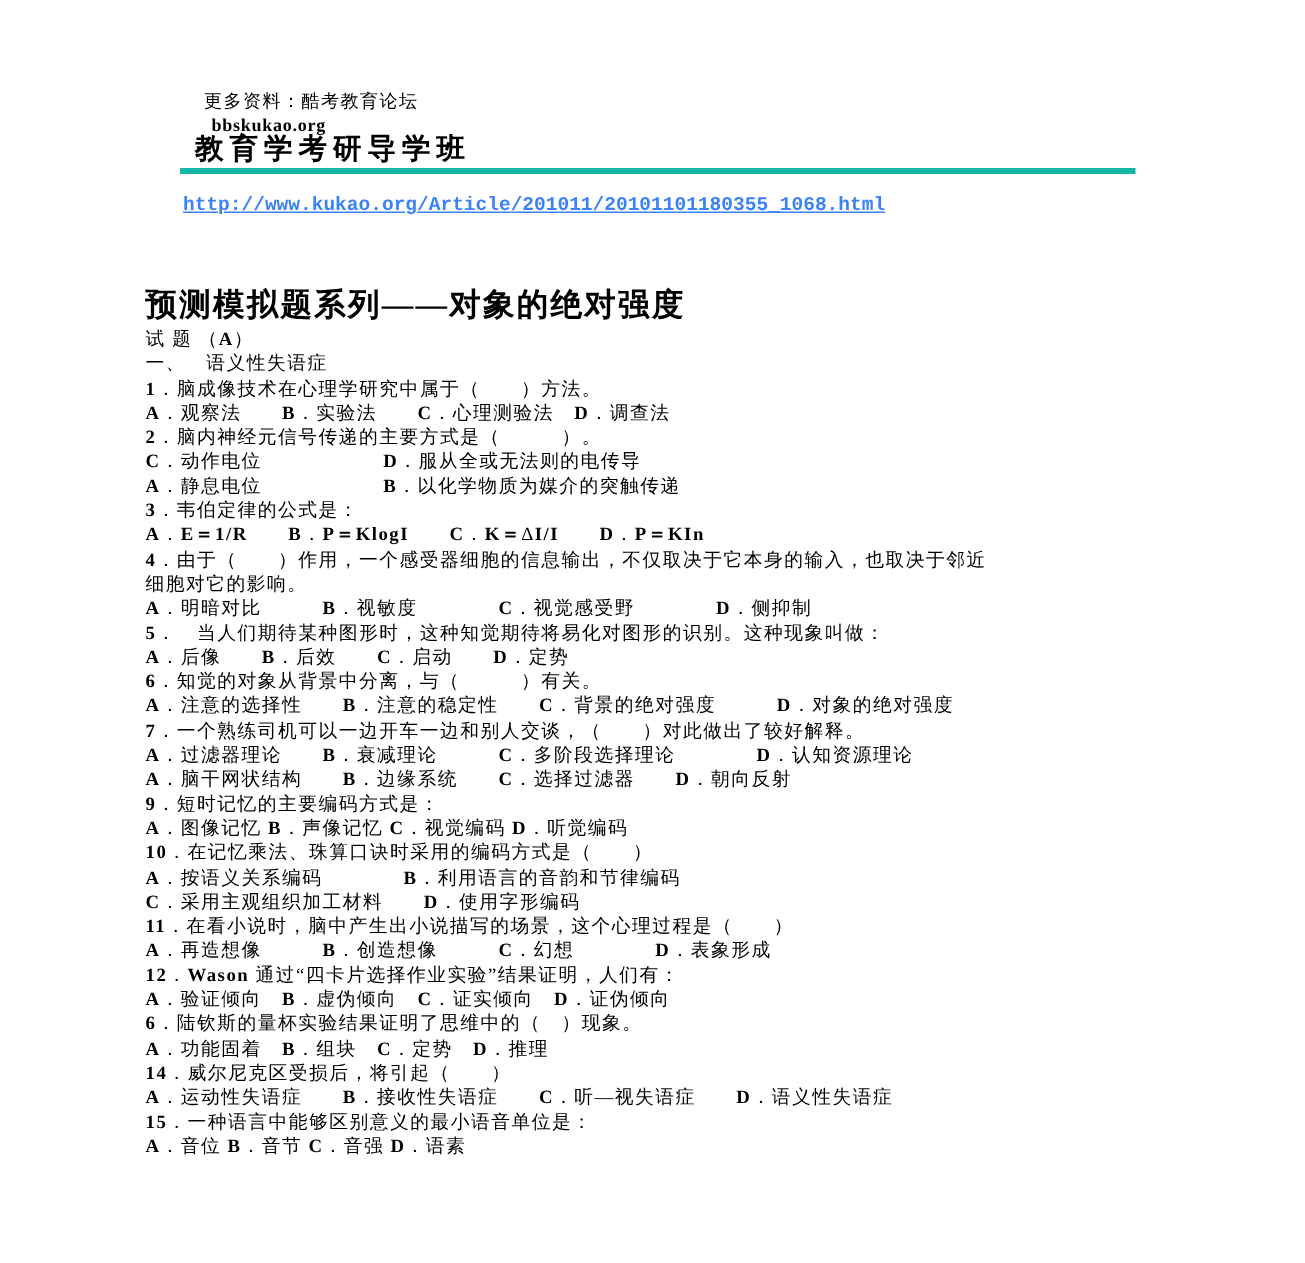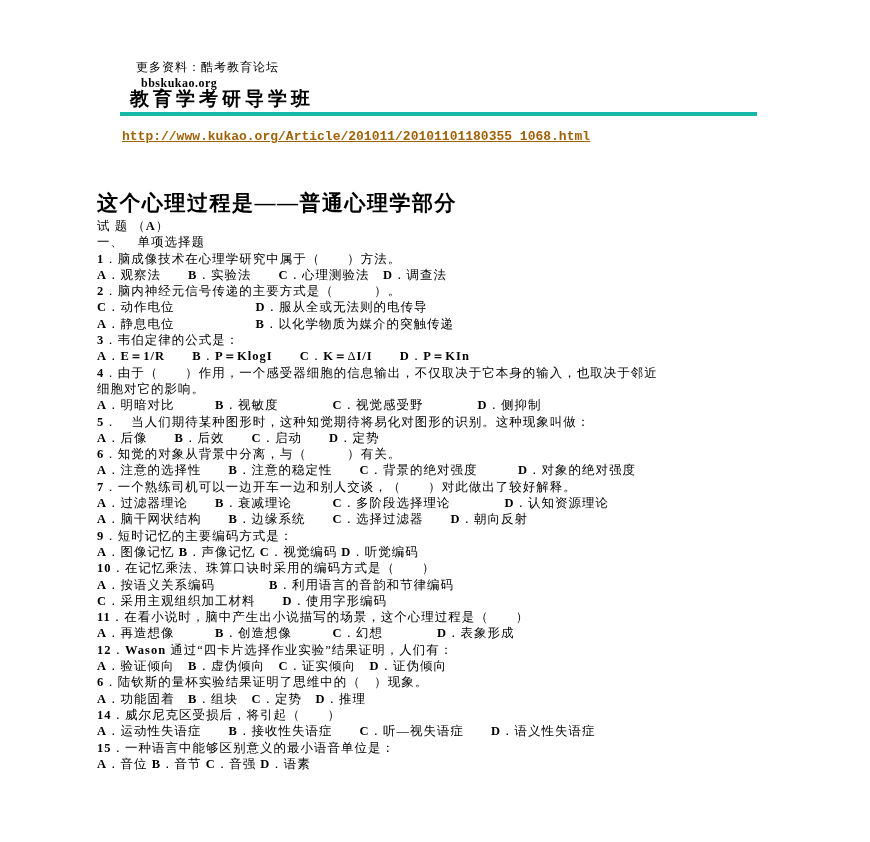--- a/index.html
+++ b/index.html
@@ -37,21 +37,21 @@
     font-weight: bold;
     letter-spacing: 4px;
   }
   .url {
     position: absolute;
     left: 122px;
     top: 129px;
     font-family: "Liberation Mono", "DejaVu Sans Mono", monospace;
     font-size: 13px;
     font-weight: bold;
-    color: #a16207;
+    color: #3b82f6;
     text-decoration: underline;
     letter-spacing: 0px;
     cursor: pointer;
   }
   .heading {
     position: absolute;
     left: 97px;
     top: 189px;
     margin: 0;
     font-size: 21px;
@@ -80,25 +80,25 @@
 
   <div class="doc-header">
     <span>更多资料：酷考教育论坛</span>
     <span class="site">bbskukao.org</span>
   </div>
 
   <h1 class="title">教育学考研导学班</h1>
 
   <a class="url">http://www.kukao.org/Article/201011/20101101180355_1068.html</a>
 
-  <h2 class="heading">这个心理过程是——普通心理学部分</h2>
+  <h2 class="heading">预测模拟题系列——对象的绝对强度</h2>
 
   <div class="exam-body">
       <div class="line">试 题 （<b>A</b>）</div>
-      <div class="line">一、　单项选择题</div>
+      <div class="line">一、　语义性失语症</div>
       <div class="line"><b>1</b>．脑成像技术在心理学研究中属于（　　）方法。</div>
       <div class="line"><b>A</b>．观察法　　<b>B</b>．实验法　　<b>C</b>．心理测验法　<b>D</b>．调查法</div>
       <div class="line"><b>2</b>．脑内神经元信号传递的主要方式是（　　　）。</div>
       <div class="line"><b>C</b>．动作电位　　　　　　<b>D</b>．服从全或无法则的电传导</div>
       <div class="line"><b>A</b>．静息电位　　　　　　<b>B</b>．以化学物质为媒介的突触传递</div>
       <div class="line"><b>3</b>．韦伯定律的公式是：</div>
       <div class="line"><b>A</b>．<b>E＝1/R</b>　　<b>B</b>．<b>P＝KlogI</b>　　<b>C</b>．<b>K＝</b>Δ<b>I/I</b>　　<b>D</b>．<b>P＝KIn</b></div>
       <div class="line"><b>4</b>．由于（　　）作用，一个感受器细胞的信息输出，不仅取决于它本身的输入，也取决于邻近</div>
       <div class="line">细胞对它的影响。</div>
       <div class="line"><b>A</b>．明暗对比　　　<b>B</b>．视敏度　　　　<b>C</b>．视觉感受野　　　　<b>D</b>．侧抑制</div>

